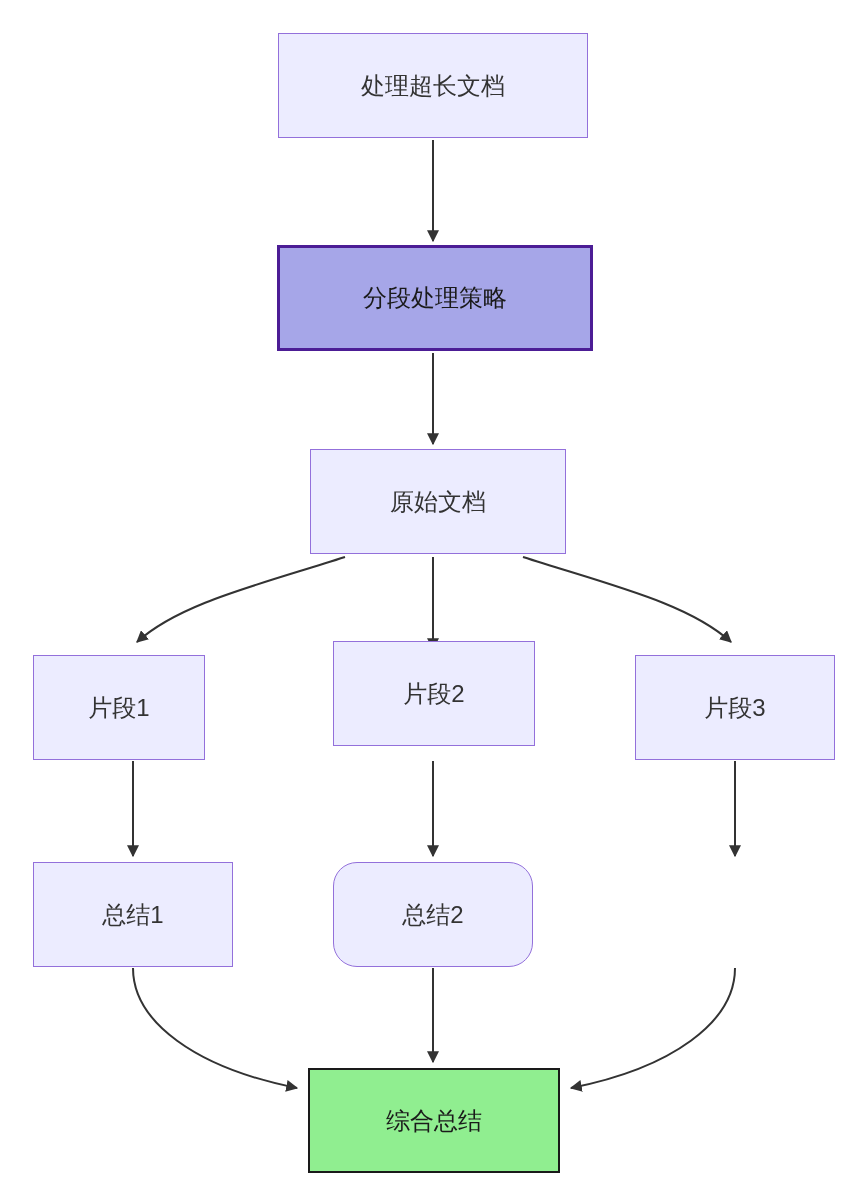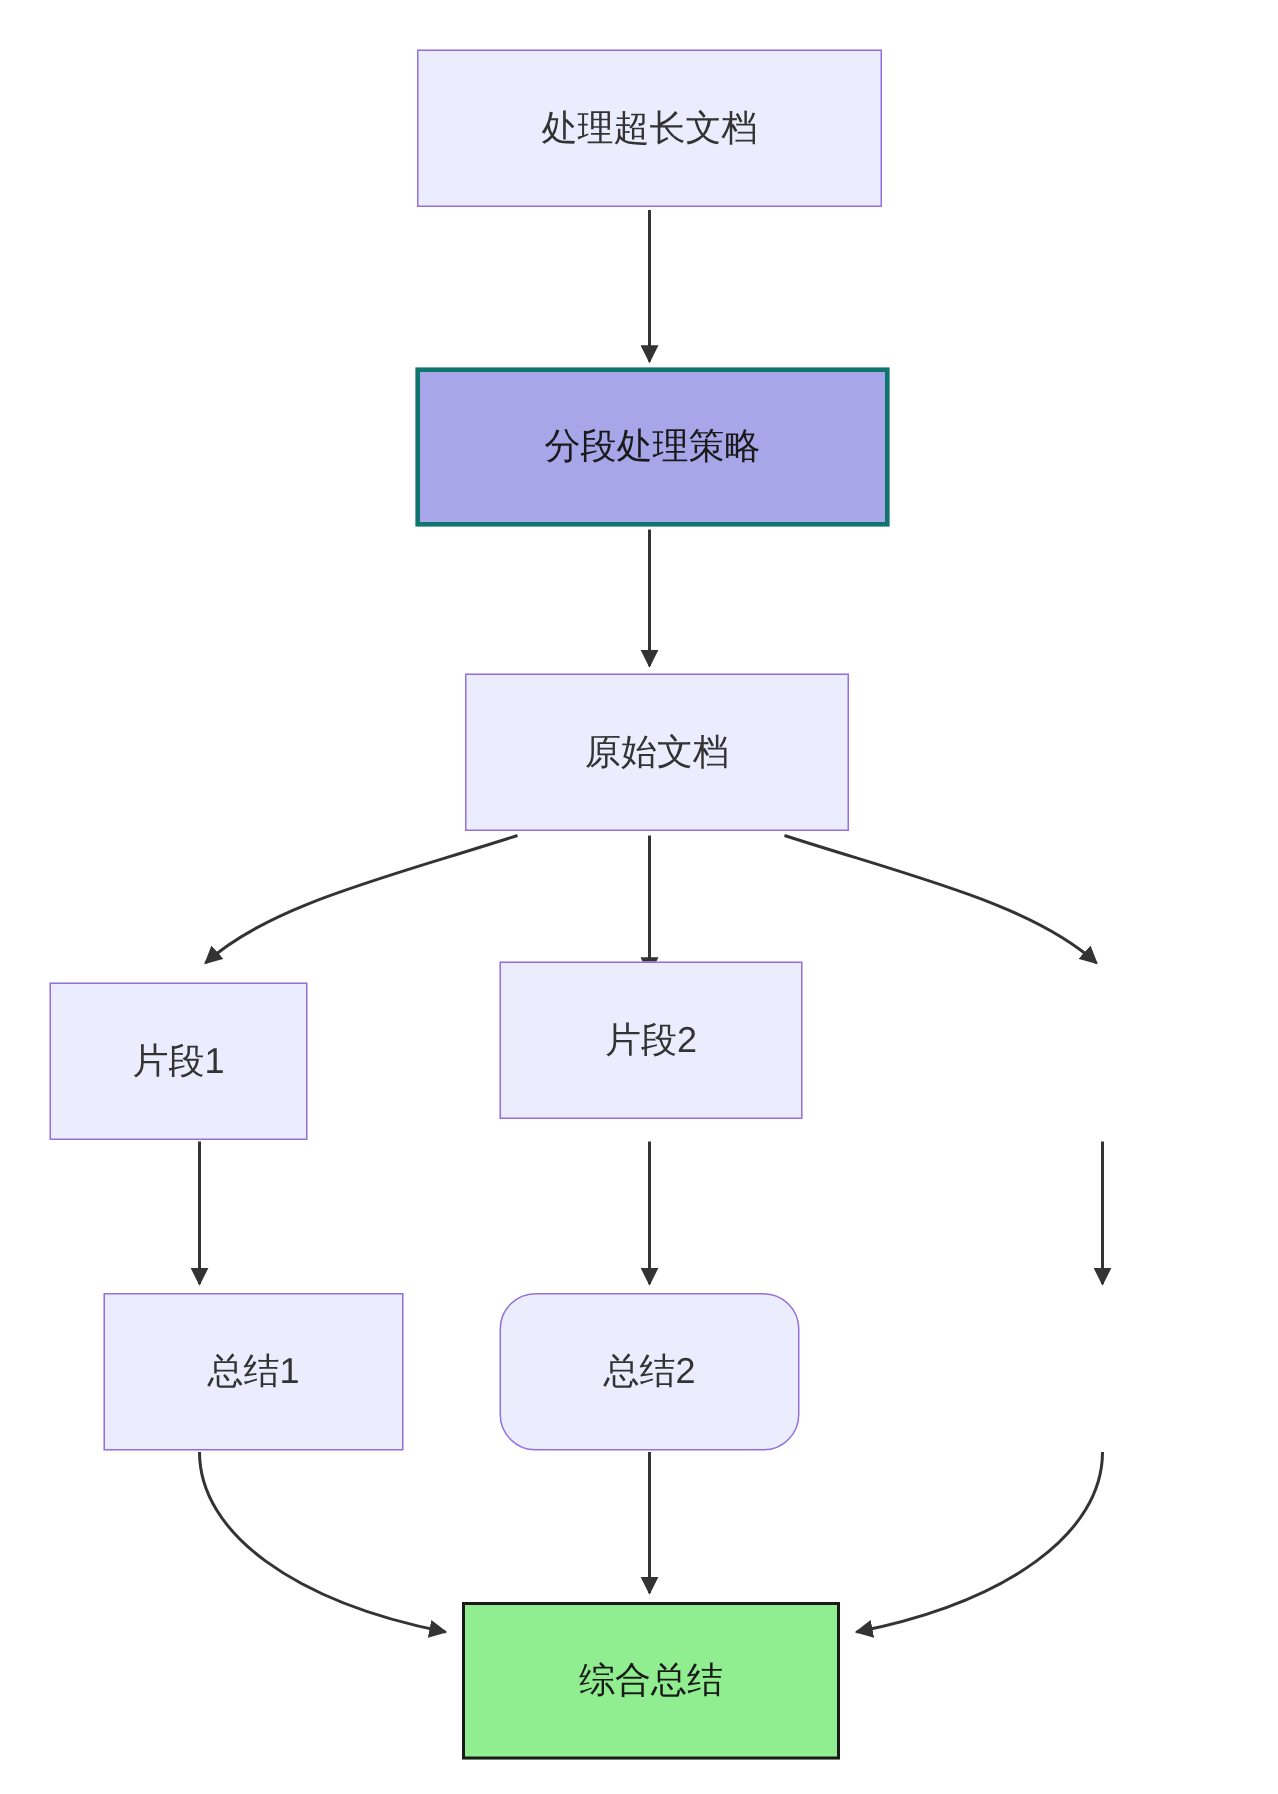--- a/index.html
+++ b/index.html
@@ -37,21 +37,21 @@
     background: #ECECFF;
     border: 1.5px solid #9370DB;
     color: #333333;
     font-size: 24px;
     line-height: 1.3;
     text-align: center;
     user-select: none;
   }
   .node--strategy {
     background: #a6a6e8;
-    border: 3px solid #0f766e;
+    border: 3px solid #4c1d95;
     color: #1a1a1a;
   }
   .node--final {
     background: #90EE90;
     border: 2px solid #1a1a1a;
     color: #1a1a1a;
   }
 </style>
 </head>
 <body>
@@ -84,21 +84,22 @@
   <div class="node" style="left:278px; top:33px;  width:310px; height:105px;">处理超长文档</div>
 
   <div class="node node--strategy" style="left:277px; top:245px; width:316px; height:106px;">分段处理策略</div>
 
   <div class="node" style="left:310px; top:449px; width:256px; height:105px;">原始文档</div>
 
   <div class="node" style="left:33px;  top:655px; width:172px; height:105px;">片段1</div>
 
   <div class="node" style="left:333px; top:641px; width:202px; height:105px;">片段2</div>
 
+  <div class="node" style="left:635px; top:655px; width:200px; height:105px;">片段3</div>
 
-  <div class="node" style="left:33px;  top:862px; width:200px; height:105px;margin-left:36px;">总结1</div>
+  <div class="node" style="left:33px;  top:862px; width:200px; height:105px;">总结1</div>
 
   <div class="node" style="left:333px; top:862px; width:200px; height:105px;border-radius:24px;">总结2</div>
 
 
   <div class="node node--final" style="left:308px; top:1068px; width:252px; height:105px;">综合总结</div>
 
 </div>
 
 </body></html>

